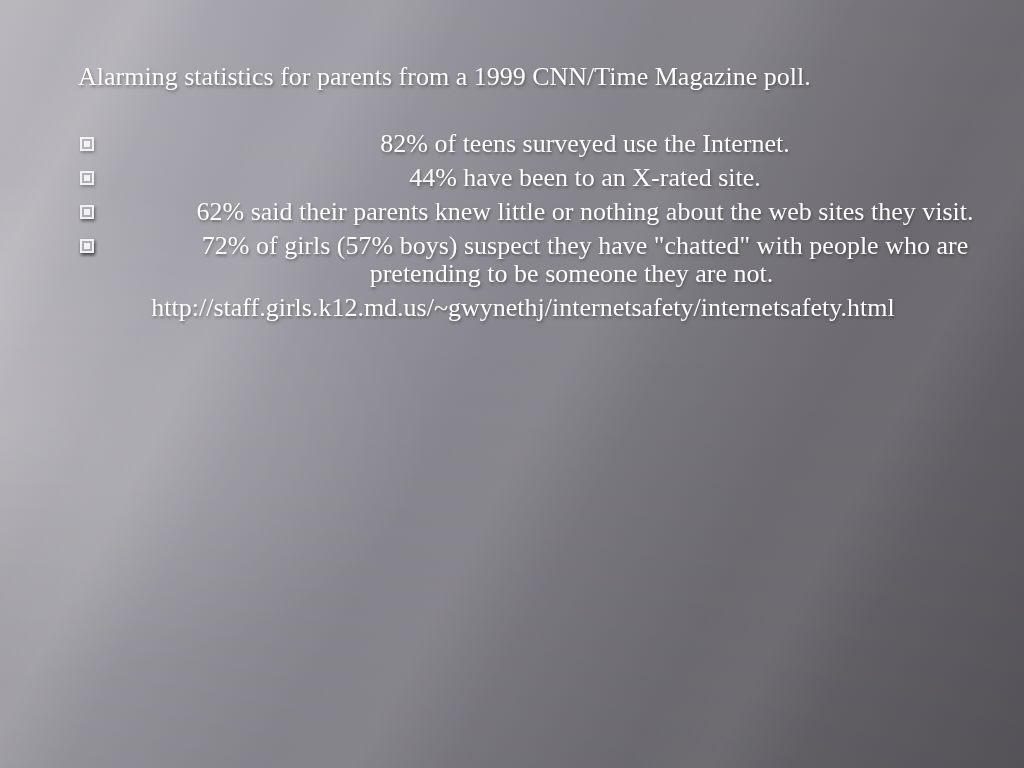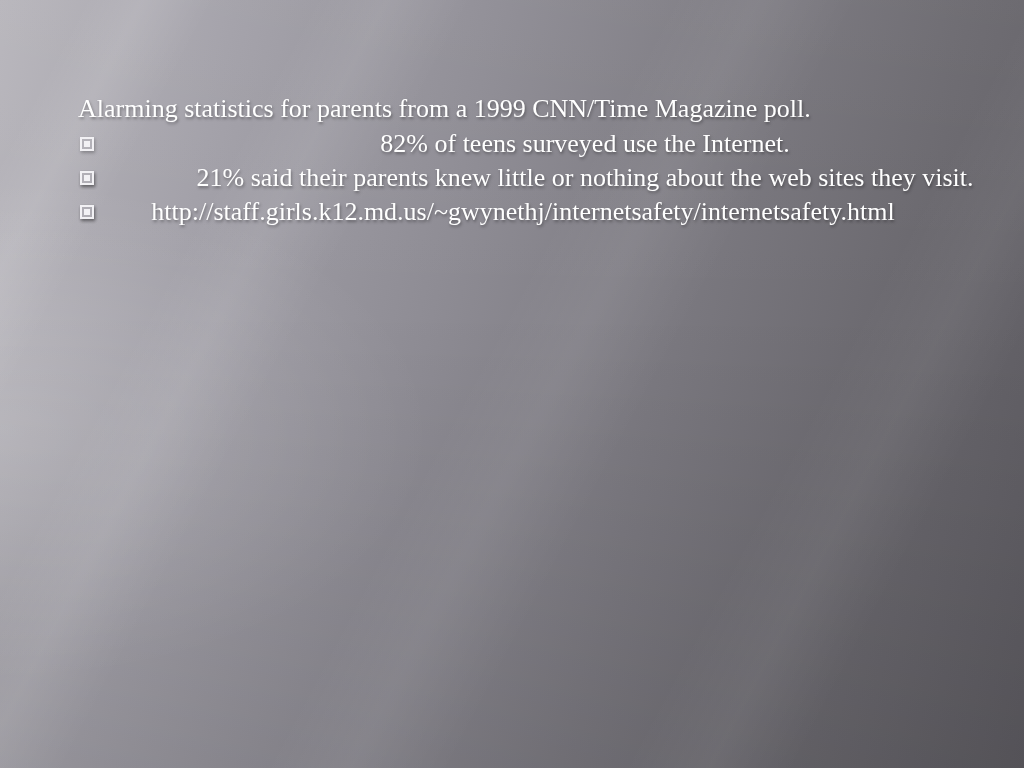--- a/index.html
+++ b/index.html
@@ -33,21 +33,20 @@
 
   .slide-title {
     position: absolute;
     left: 78px;
     top: 62px;
     width: 910px;
     font-size: 26px;
     line-height: 30px;
     color: #ffffff;
     text-shadow: 1px 2px 3px rgba(0,0,0,0.35);
-    margin-top: 32px;
   }
 
   .bullet-list {
     position: absolute;
     left: 80px;
     top: 130px;
     width: 940px;
     margin: 0;
     padding: 0;
     list-style: none;
@@ -103,33 +102,45 @@
     <li class="bullet-item">
       <span class="bullet-square">
           <span class="bullet-square-inner"></span>
         </span>
       <span>82% of teens surveyed use the Internet.</span>
     </li>
     <li class="bullet-item">
       <span class="bullet-square">
           <span class="bullet-square-inner"></span>
         </span>
+      <span>44% have been to an X-rated site.</span>
     </li>
     <li class="bullet-item">
       <span class="bullet-square">
           <span class="bullet-square-inner"></span>
         </span>
-      <span>21% said their parents knew little or nothing about the web sites they visit.</span>
+    </li>
+    <li class="bullet-item">
+      <span class="bullet-square">
+          <span class="bullet-square-inner"></span>
+        </span>
+      <span>62% said their parents knew little or nothing about the web sites they visit.</span>
     </li>
     <li class="bullet-item">
       <span class="bullet-square">
           <span class="bullet-square-inner"></span>
         </span>
     </li>
     <li class="bullet-item">
       <span class="bullet-square">
           <span class="bullet-square-inner"></span>
         </span>
     </li>
+    <li class="bullet-item">
+      <span class="bullet-square">
+          <span class="bullet-square-inner"></span>
+        </span>
+      <span>72% of girls (57% boys) suspect they have "chatted" with people who are pretending to be someone they are not.</span>
+    </li>
     <li class="url-line">http://staff.girls.k12.md.us/~gwynethj/internetsafety/internetsafety.html</li>
   </ul>
 
 </div>
 
 </body></html>

